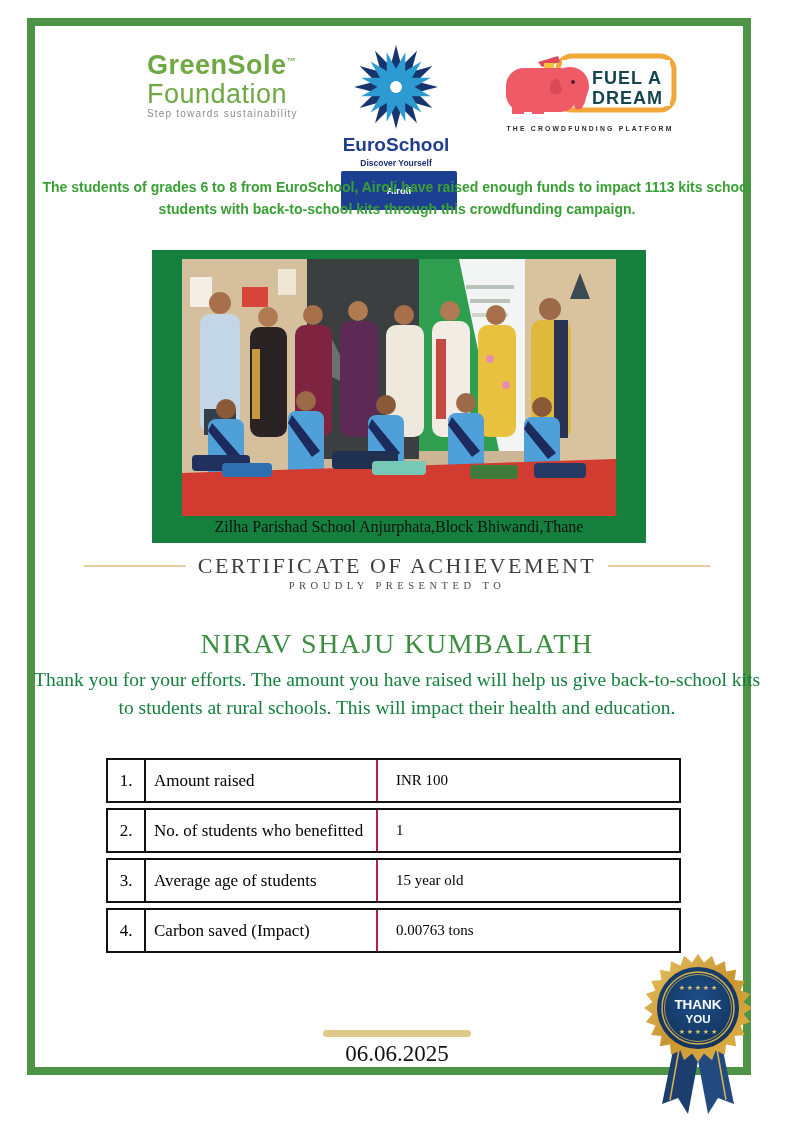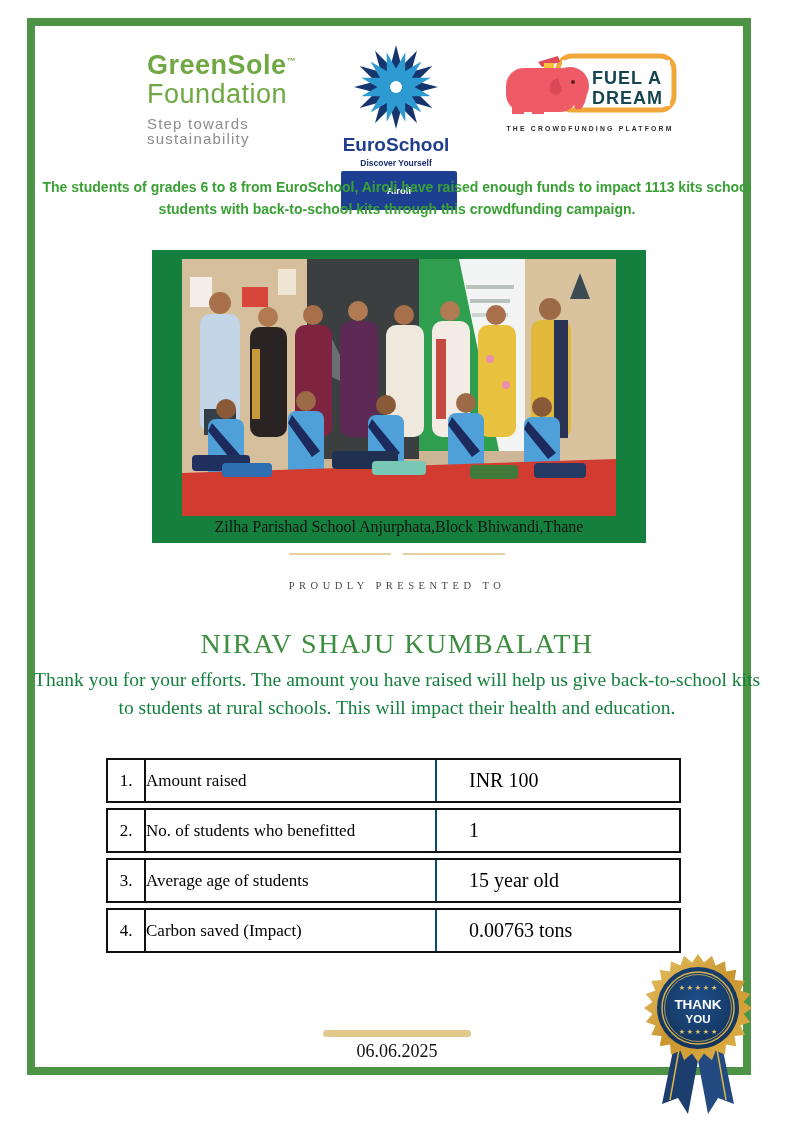--- a/index.html
+++ b/index.html
@@ -9,21 +9,21 @@
   
   #border-frame{position:absolute;left:27px;top:18px;width:724px;height:1057px;
     border:8px solid #4e9447;box-sizing:border-box;z-index:1;}
 
   
   #logo-greensole{position:absolute;left:147px;top:52px;width:175px;z-index:2;
     font-family:"Liberation Sans",sans-serif;color:#70a844;line-height:1;}
   .gs-line1{font-size:27px;letter-spacing:.5px;font-weight:700;}
   .gs-tm{font-size:9px;vertical-align:super;}
   .gs-line2{font-size:27px;letter-spacing:.5px;font-weight:500;margin-top:2px;}
-  .gs-tagline{font-size:15px;color:#8c8c8c;letter-spacing:1.2px;margin-top:8px;}
+  .gs-tagline{font-size:10px;color:#8c8c8c;letter-spacing:1.2px;margin-top:1px;}
 
   #logo-euroschool{position:absolute;left:341px;top:40px;width:110px;z-index:2;text-align:center;
     font-family:"Liberation Sans",sans-serif;}
   .es-name{font-size:19px;font-weight:bold;color:#203d8e;margin-top:-2px;}
   .es-tagline{font-size:8.5px;font-weight:bold;color:#1a2f6e;margin-top:2px;}
   .es-banner{margin:3px auto 0;width:116px;background:#1d3f92;border-radius:2px;
     color:#fff;font-size:9.5px;font-weight:bold;padding:14px 0;}
 
   #logo-fuel{position:absolute;left:500px;top:48px;width:180px;z-index:2;text-align:center;}
   .fd-tagline{font-family:"Liberation Sans",sans-serif;font-size:6.8px;letter-spacing:2.2px;
@@ -51,29 +51,29 @@
     font-size:28px;letter-spacing:1.5px;color:#3e8e41;margin-top:16px;}
 
   #message{position:absolute;left:31px;top:666px;width:732px;z-index:2;text-align:center;
     font-size:19.5px;line-height:1.45;color:#15803d;}
 
   
   #impact-table{position:absolute;left:106px;top:758px;width:575px;z-index:2;}
   .t-row{display:flex;border:2px solid #111;box-sizing:border-box;height:45px;margin-bottom:5px;background:#fff;}
   .t-num{width:36px;border-right:2px solid #111;display:flex;align-items:center;justify-content:center;
     font-size:17px;}
-  .t-label{width:291px;border-right:2px solid #0c4a6e;display:flex;align-items:center;
-    padding-left:0;font-size:17px;box-sizing:border-box;}
-  .t-value{flex:1;display:flex;align-items:center;padding-left:32px;font-size:20px;text-align:right;}
+  .t-label{width:232px;border-right:2px solid #be185d;display:flex;align-items:center;
+    padding-left:8px;font-size:17px;box-sizing:border-box;}
+  .t-value{flex:1;display:flex;align-items:center;padding-left:18px;font-size:15px;text-align:right;}
 
   
   #date-rule{position:absolute;left:323px;top:1030px;width:148px;height:7px;border-radius:4px;
     background:#e0c98b;z-index:2;}
   #date-text{position:absolute;left:0;top:1041px;width:794px;text-align:center;z-index:2;
-    font-size:18px;color:#111;}
+    font-size:23px;color:#111;}
 
   
   #badge{position:absolute;left:642px;top:952px;width:112px;height:170px;z-index:3;}
 </style>
 </head>
 <body>
 
 <div id="page">
 
   <div id="border-frame"></div>
@@ -212,20 +212,21 @@
       <rect x="150" y="192" width="66" height="18" rx="4" fill="#203050"></rect>
       <rect x="190" y="202" width="54" height="14" rx="4" fill="#77c9b5"></rect>
       <rect x="288" y="206" width="48" height="14" rx="4" fill="#3f7a3a"></rect>
       <rect x="352" y="204" width="52" height="15" rx="4" fill="#243a63"></rect>
     </svg>
     <div id="photo-caption">Zilha Parishad School Anjurphata,Block Bhiwandi,Thane</div>
   </div>
 
   <div id="cert-title-row">
     <div class="title-line"></div>
+    <div id="cert-title">CERTIFICATE OF ACHIEVEMENT</div>
     <div class="title-line"></div>
   </div>
 
   <div id="presented">PROUDLY PRESENTED TO</div>
   <div id="recipient-name">NIRAV SHAJU KUMBALATH</div>
 
   <div id="message">Thank you for your efforts. The amount you have raised will help us give back-to-school kits to students at rural schools. This will impact their health and education.</div>
 
   <div id="impact-table">
     <div class="t-row">

